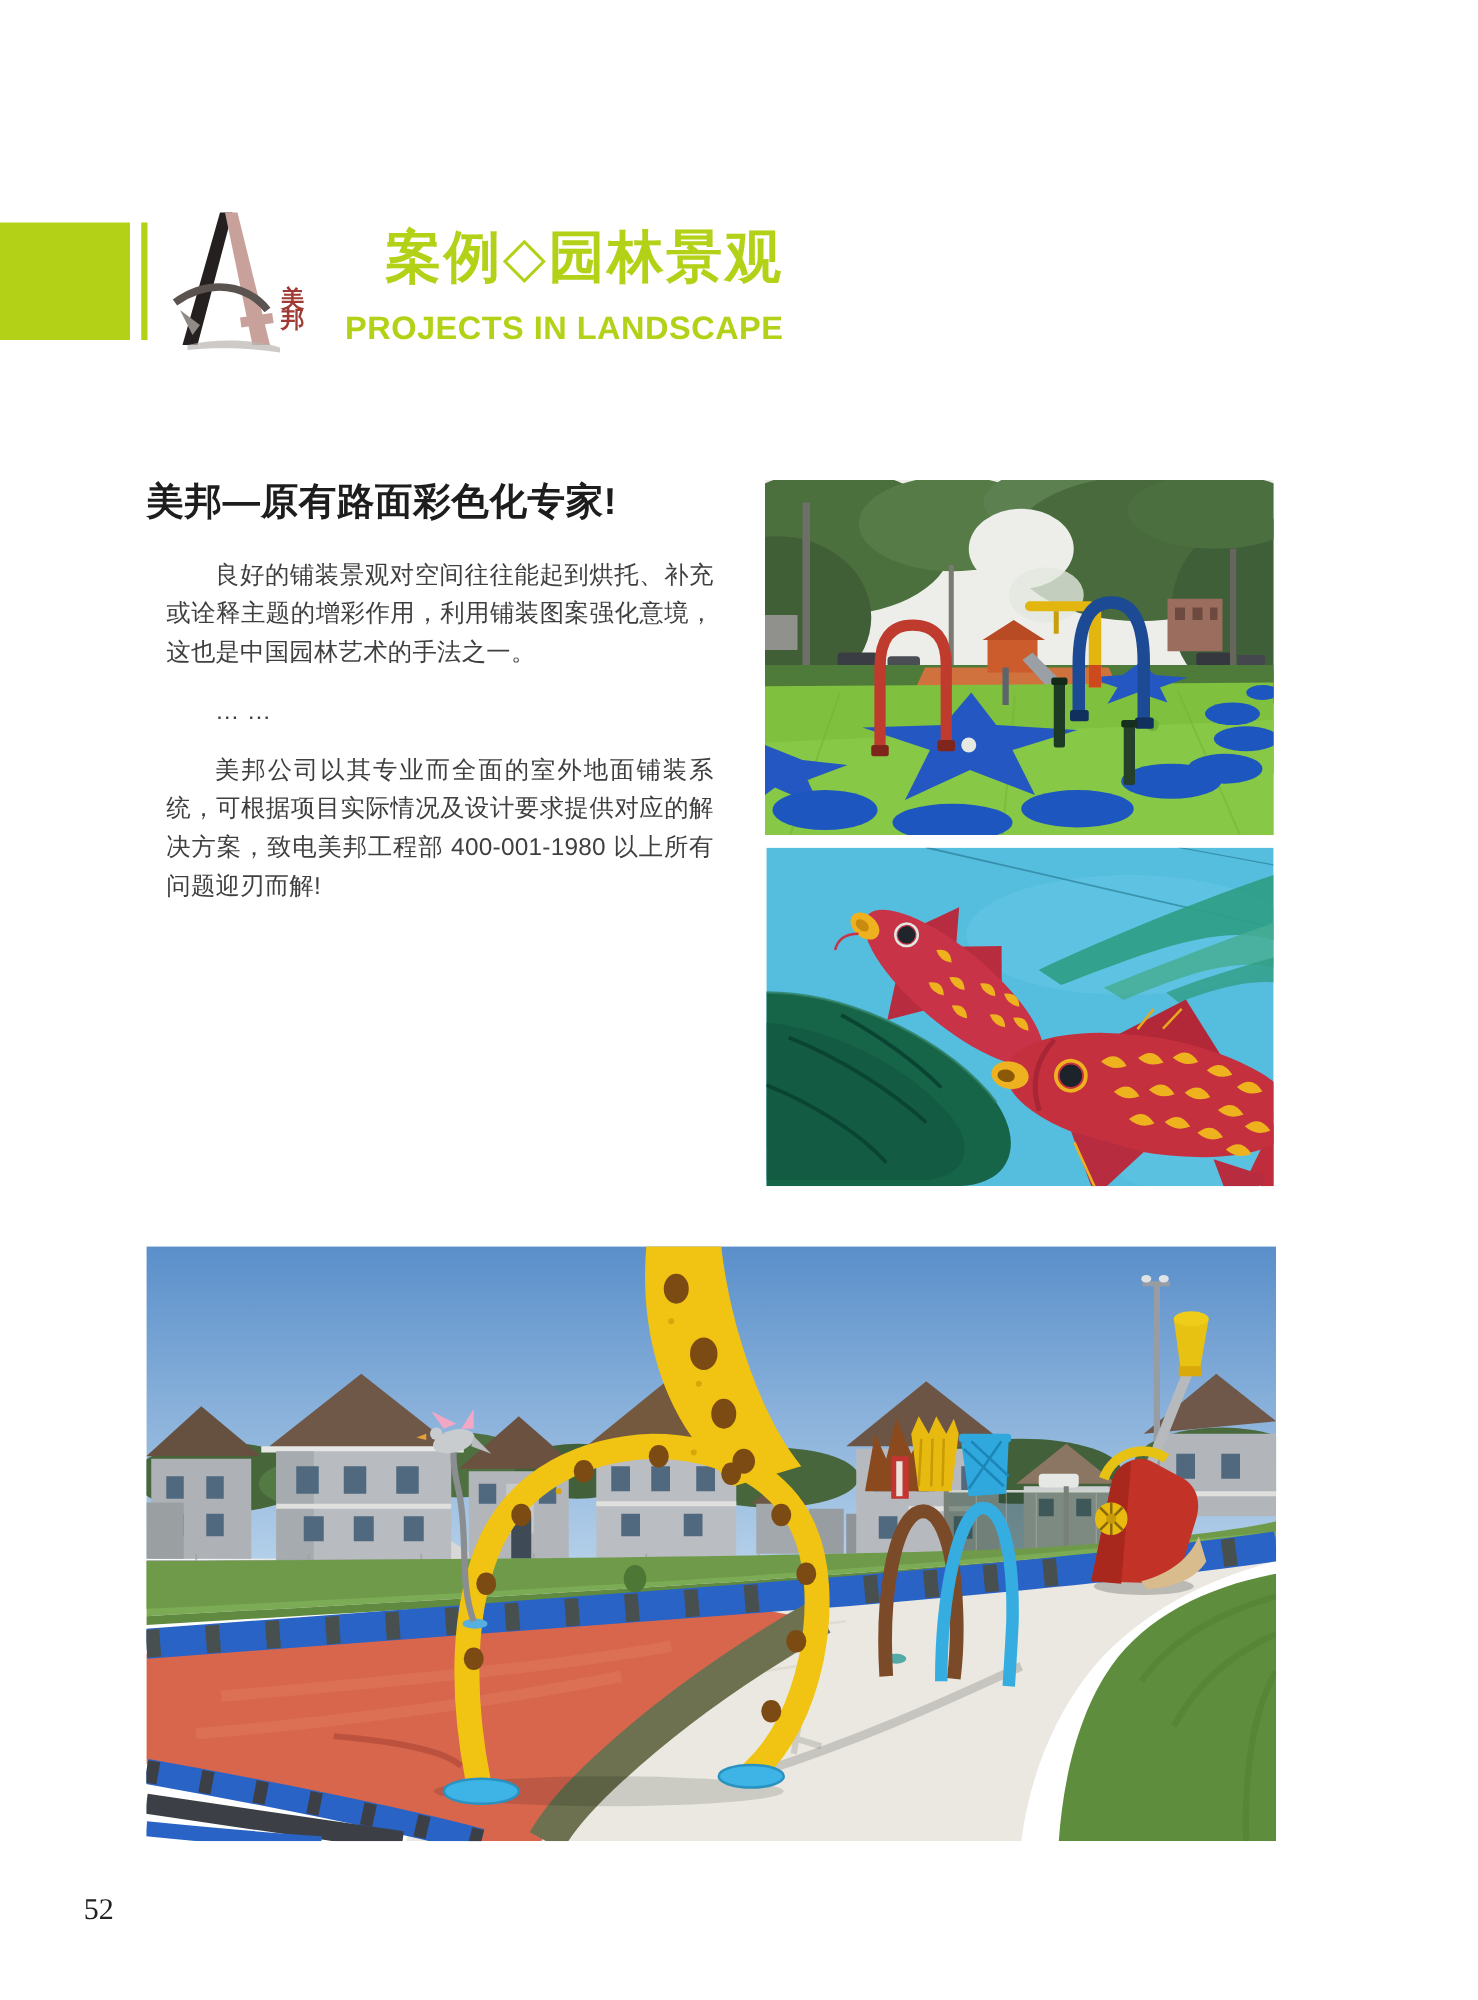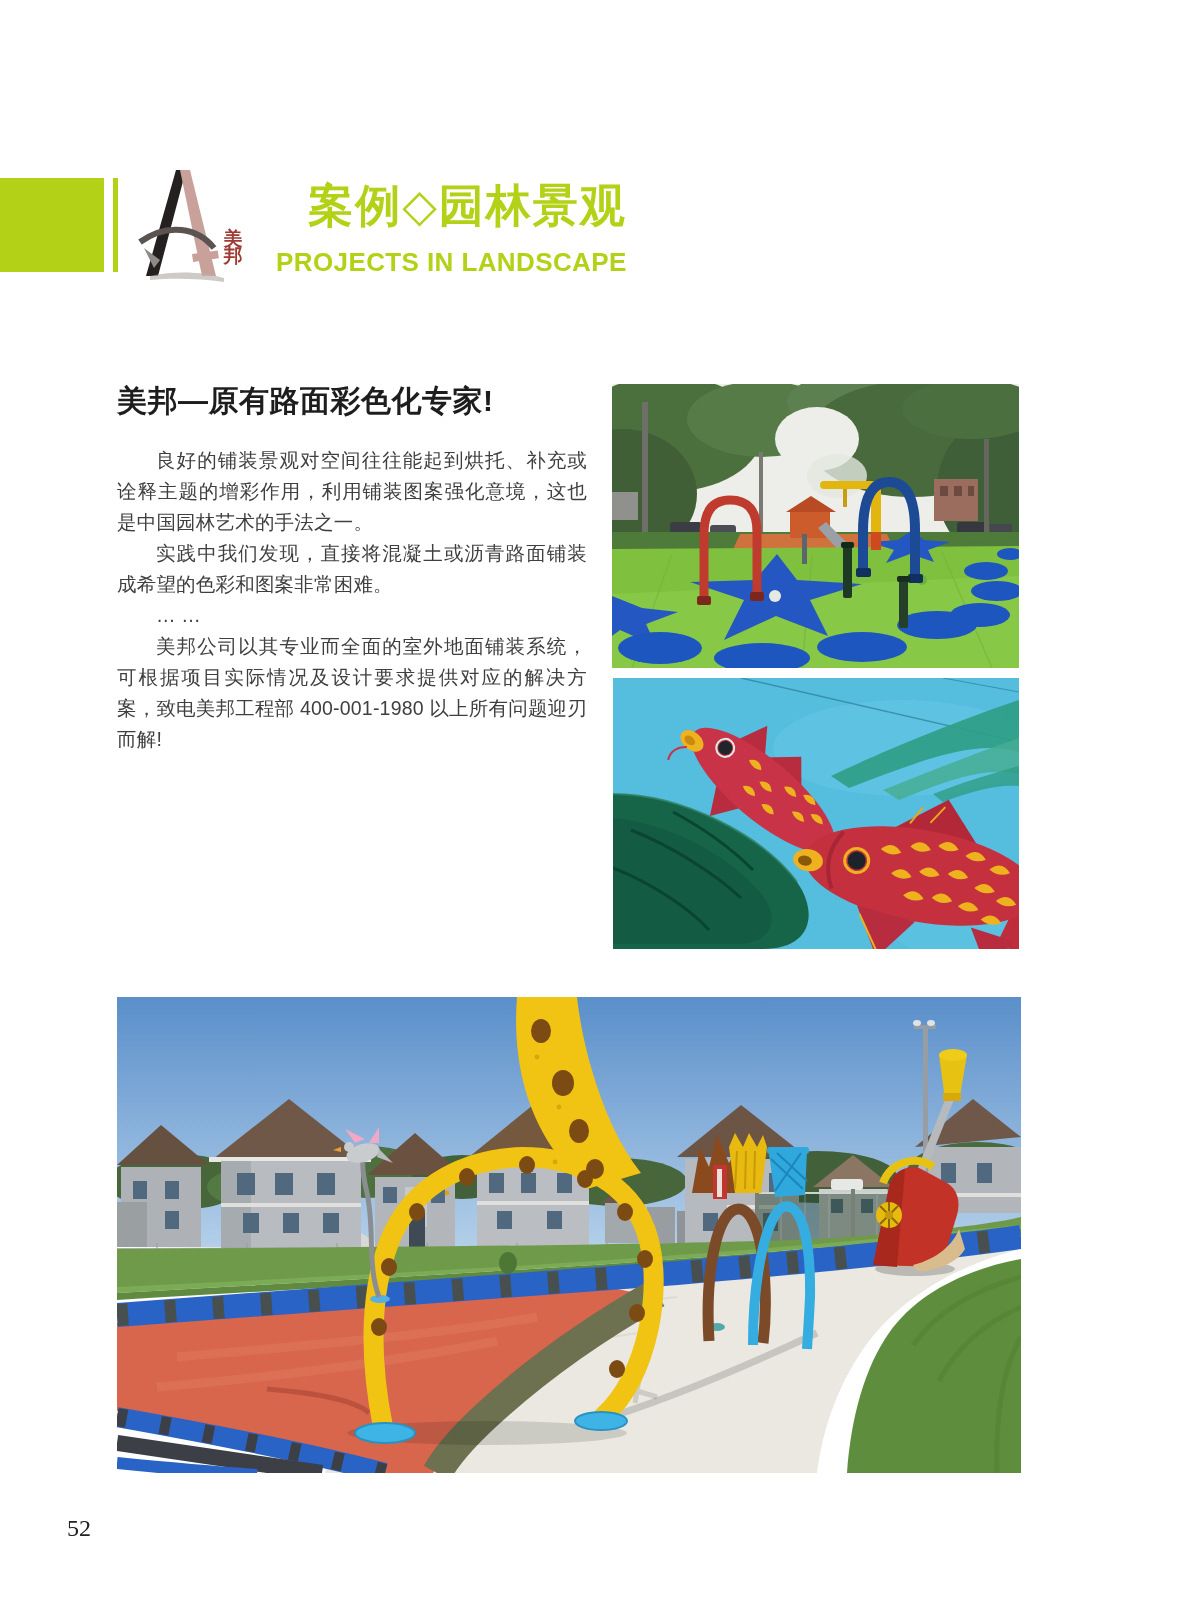--- a/index.html
+++ b/index.html
@@ -10,21 +10,21 @@
   .accent-bar{position:absolute;left:113px;top:178px;width:5px;height:94px;background:var(--accent);}
   .logo-mark{position:absolute;left:136px;top:164px;width:96px;height:120px;}
   .brand-vert{position:absolute;left:224px;top:212px;font-size:19px;font-weight:bold;
               color:var(--brand-red);writing-mode:vertical-rl;letter-spacing:17px;line-height:1;}
   .titles{position:absolute;left:276px;top:182px;text-align:right;}
   .title-cn{margin:0;font-size:45px;line-height:48px;font-weight:bold;color:var(--accent);letter-spacing:2px;}
   .title-en{margin-top:17px;font-size:26px;font-weight:bold;color:var(--accent);letter-spacing:.4px;}
   
   .article{position:absolute;left:117px;top:381px;width:470px;}
   .article h2{margin:0 0 23px 0;font-size:30px;letter-spacing:.5px;color:var(--heading-text);}
-  .para{margin:0;text-indent:2em;font-size:19.5px;line-height:31px;color:var(--body-text);
+  .para{margin:16px;text-indent:2em;font-size:19.5px;line-height:31px;color:var(--body-text);
         letter-spacing:.2px;text-align:justify;text-justify:inter-ideograph;}
   .diamond{color:var(--accent);font-size:17px;padding-right:5px;}
   
   figure{margin:0;position:absolute;overflow:hidden;}
   .photo-top{left:612px;top:384px;width:407px;height:284px;}
   .photo-mid{left:613px;top:678px;width:406px;height:271px;}
   .photo-bottom{left:117px;top:997px;width:904px;height:476px;}
   figure svg{display:block;}
   
   .pagenum{position:absolute;left:67px;top:1515px;font-family:"Liberation Serif","DejaVu Serif",serif;
@@ -50,21 +50,20 @@
     <div class="titles">
       <h1 class="title-cn">案例◇园林景观</h1>
       <div class="title-en">PROJECTS IN LANDSCAPE</div>
     </div>
   </header>
 
   <section class="article">
     <h2>美邦—原有路面彩色化专家!</h2>
     <div>
         <p class="para indent">良好的铺装景观对空间往往能起到烘托、补充或诠释主题的增彩作用，利用铺装图案强化意境，这也是中国园林艺术的手法之一。</p>
-        <p class="para indent">实践中我们发现，直接将混凝土或沥青路面铺装成希望的色彩和图案非常困难。</p>
         <p class="para plain">… …</p>
         <p class="para indent">美邦公司以其专业而全面的室外地面铺装系统，可根据项目实际情况及设计要求提供对应的解决方案，致电美邦工程部 400-001-1980 以上所有问题迎刃而解!</p>
       </div>
   </section>
 
   <figure class="photo photo-top" aria-label="Splash pad with bright green rubber surface, blue stars and dots, red and blue spray arches under park trees">
     <svg viewBox="0 0 407 284" width="407" height="284">
       <rect width="407" height="284" fill="#edeeea"></rect>
       <ellipse cx="55" cy="50" rx="95" ry="58" fill="#4c6f3e"></ellipse>
       <ellipse cx="10" cy="110" rx="75" ry="65" fill="#415f36"></ellipse>

